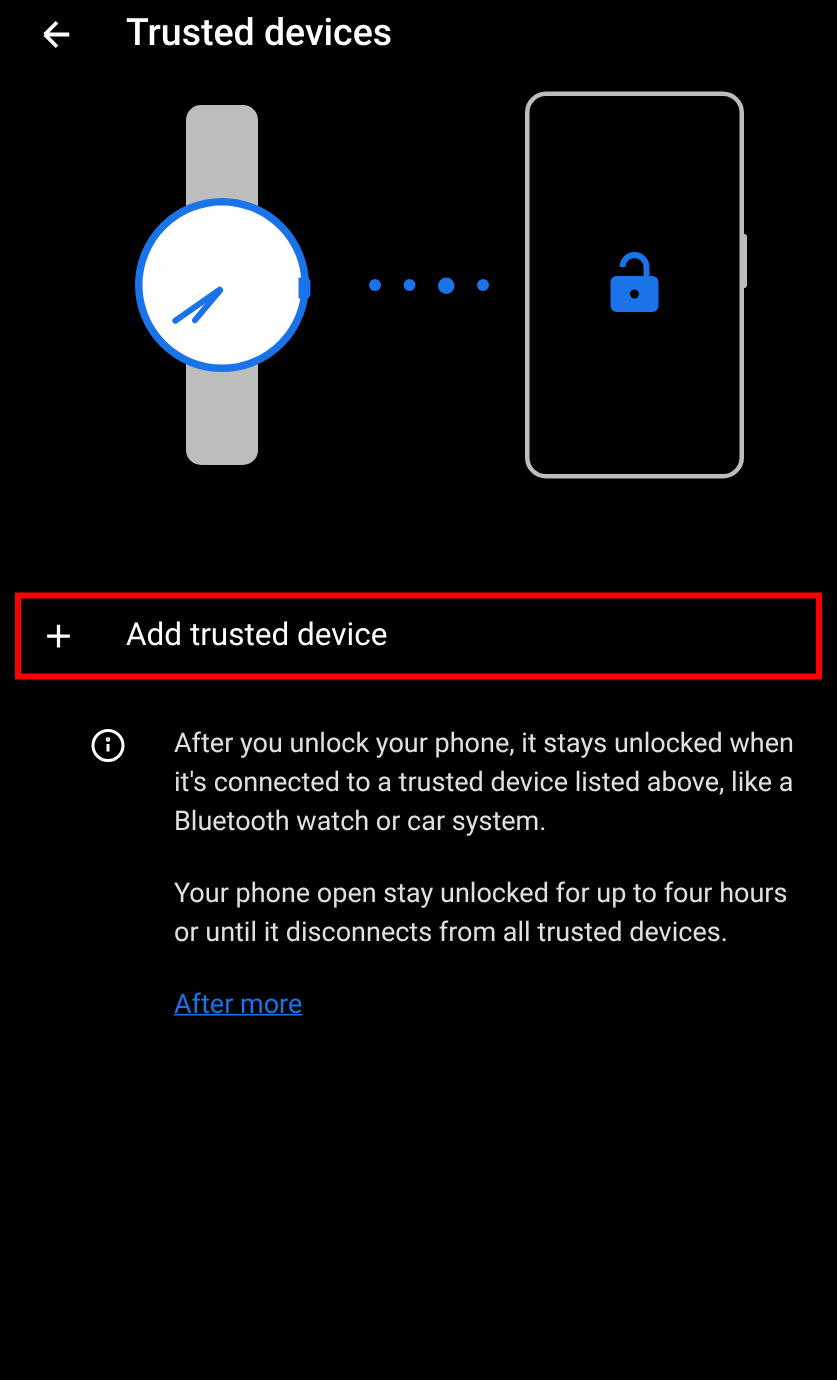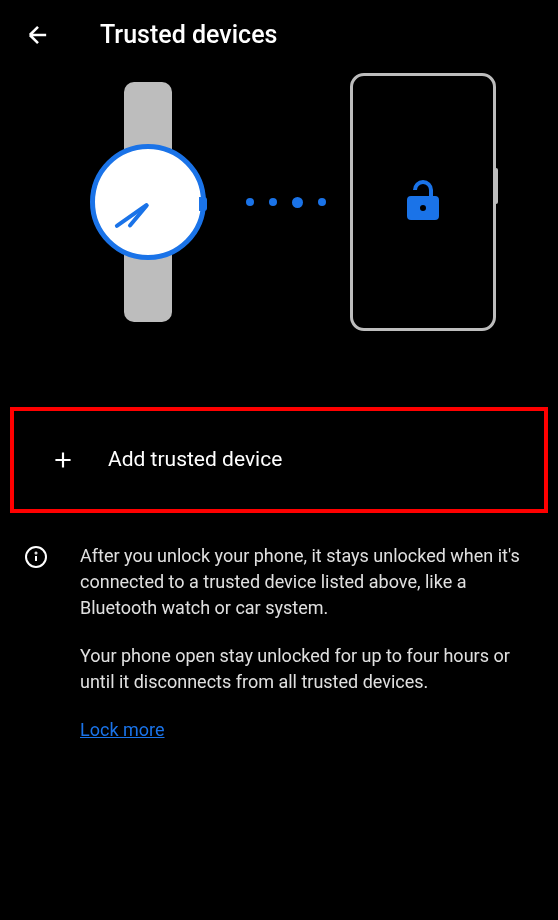--- a/index.html
+++ b/index.html
@@ -11,22 +11,22 @@
       background: #000;
       color: #fff;
       font-family: Roboto, -apple-system, BlinkMacSystemFont, "Segoe UI", Arial, sans-serif;
       width: 558px;
       height: 920px;
       overflow: hidden;
     }
     .header {
       display: flex;
       align-items: center;
-      padding: 20px 24px 28px;
-      gap: 48px;
+      padding: 8px 24px 28px;
+      gap: 32px;
     }
     .back-arrow {
       color: #fff;
       display: flex;
       align-items: center;
       justify-content: center;
       cursor: pointer;
     }
     .title {
       font-size: 25px;
@@ -137,40 +137,42 @@
       width: 4px;
       height: 36px;
       background: #bdbdbd;
       border-radius: 2px;
     }
     .lock-icon {
       color: #1a73e8;
     }
     .add-row {
       display: flex;
-      padding: 36px;
+      align-items: center;
+      padding: 12px;
       gap: 32px;
       cursor: pointer;
       border: 4px solid #ff0000;
       margin: 0 10px;
     }
     .plus-icon {
       color: #fff;
       display: flex;
       align-items: center;
     }
     .add-label {
       font-size: 21px;
       font-weight: 400;
     }
     .info-section {
       display: flex;
       padding: 30px 24px 20px;
       gap: 32px;
       align-items: flex-start;
+      margin-left: 36px;
     }
     .info-icon {
       color: #fff;
       flex-shrink: 0;
       margin-top: 2px;
     }
     .info-text {
       font-size: 18px;
       line-height: 1.45;
       color: #e0e0e0;
@@ -236,15 +238,15 @@
   <div class="info-icon">
     <svg width="24" height="24" viewBox="0 0 24 24" fill="none" stroke="currentColor" stroke-width="2">
       <circle cx="12" cy="12" r="10"></circle>
       <path d="M12 16v-5"></path>
       <circle cx="12" cy="8" r="0.5" fill="currentColor"></circle>
     </svg>
   </div>
   <div class="info-text">
     <p>After you unlock your phone, it stays unlocked when it's connected to a trusted device listed above, like a Bluetooth watch or car system.</p>
     <p>Your phone open stay unlocked for up to four hours or until it disconnects from all trusted devices.</p>
-    <span class="learn-more">Lock more</span>
+    <span class="learn-more">After more</span>
   </div>
 </div>
 
 </body></html>

